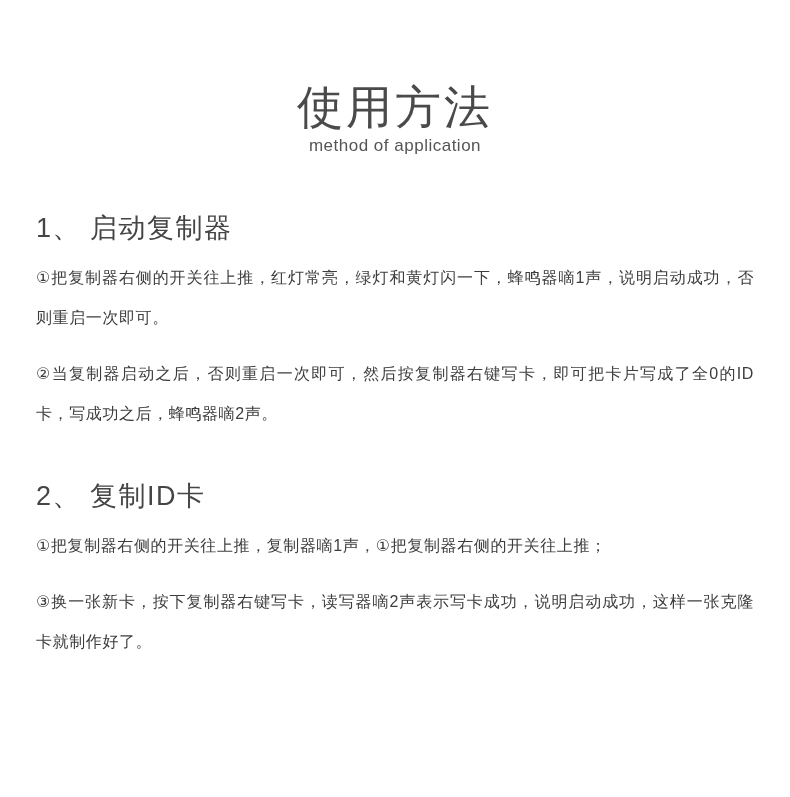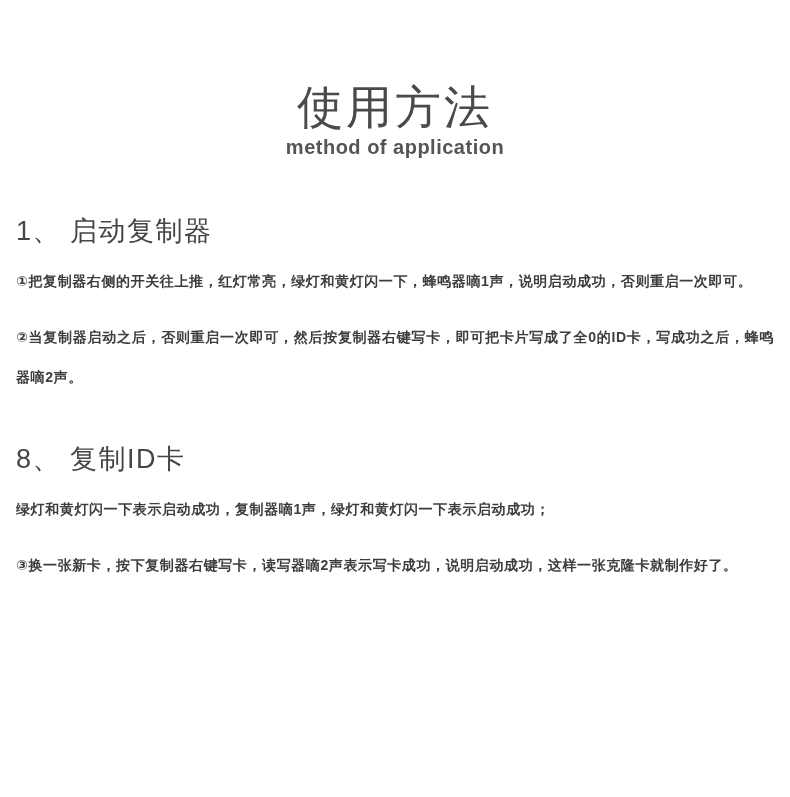--- a/index.html
+++ b/index.html
@@ -23,43 +23,43 @@
     margin-bottom: 56px;
   }
   .main-title {
     font-size: 46px;
     font-weight: 500;
     color: #4a4a4a;
     letter-spacing: 3px;
     line-height: 1.1;
   }
   .sub-title {
-    font-size: 20px;
-    font-weight: 700;
+    font-size: 17px;
+    font-weight: 400;
     color: #555555;
     letter-spacing: 0.5px;
     margin-top: 3px;
   }
   .content {
-    padding: 0 16px;
+    padding: 0 36px;
   }
   .section + .section {
     margin-top: 46px;
   }
   .section-heading {
     font-size: 27px;
     font-weight: 400;
     color: #454545;
     letter-spacing: 1.5px;
     margin: 0 0 14px 0;
     line-height: 1.2;
   }
   .body-text {
-    font-size: 14px;
-    font-weight: 700;
+    font-size: 16px;
+    font-weight: 400;
     color: #3d3d3d;
     line-height: 40px;
     letter-spacing: 0.6px;
     margin: 0 0 16px 0;
     text-align: justify;
   }
   .body-text:last-child {
     margin-bottom: 0;
   }
 </style>
@@ -75,19 +75,19 @@
 
   <div class="content">
 
     <div class="section">
       <h2 class="section-heading">1、 启动复制器</h2>
       <p class="body-text">①把复制器右侧的开关往上推，红灯常亮，绿灯和黄灯闪一下，蜂鸣器嘀1声，说明启动成功，否则重启一次即可。</p>
       <p class="body-text">②当复制器启动之后，否则重启一次即可，然后按复制器右键写卡，即可把卡片写成了全0的ID卡，写成功之后，蜂鸣器嘀2声。</p>
     </div>
 
     <div class="section">
-      <h2 class="section-heading">8、 复制ID卡</h2>
-      <p class="body-text">绿灯和黄灯闪一下表示启动成功，复制器嘀1声，绿灯和黄灯闪一下表示启动成功；</p>
+      <h2 class="section-heading">2、 复制ID卡</h2>
+      <p class="body-text">①把复制器右侧的开关往上推，复制器嘀1声，①把复制器右侧的开关往上推；</p>
       <p class="body-text">③换一张新卡，按下复制器右键写卡，读写器嘀2声表示写卡成功，说明启动成功，这样一张克隆卡就制作好了。</p>
     </div>
 
   </div>
 </div>
 
 </body></html>

